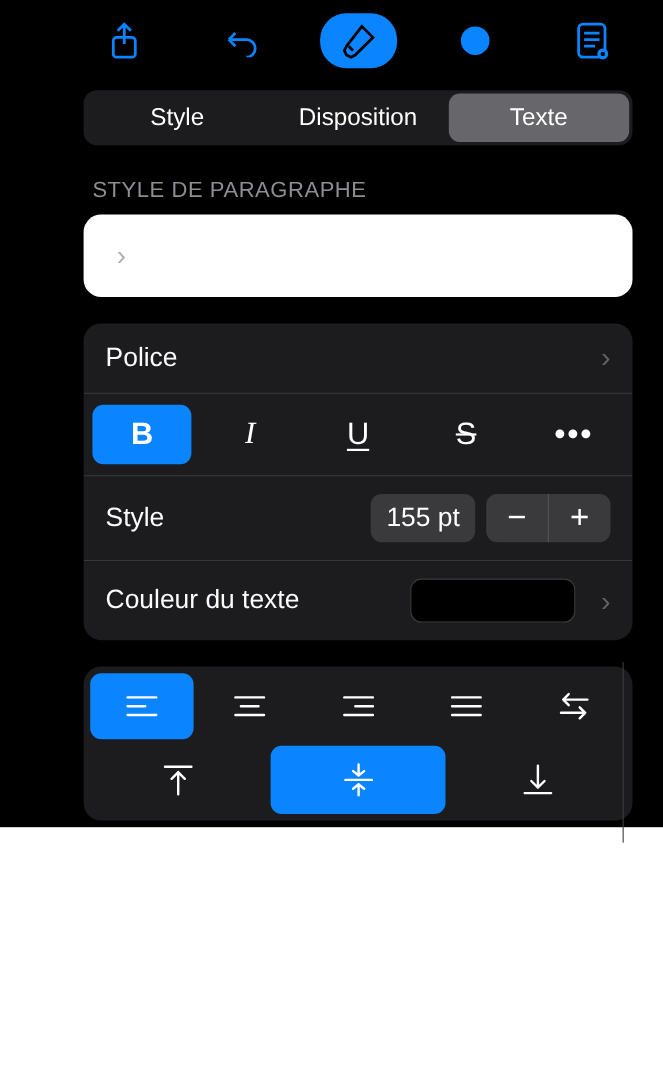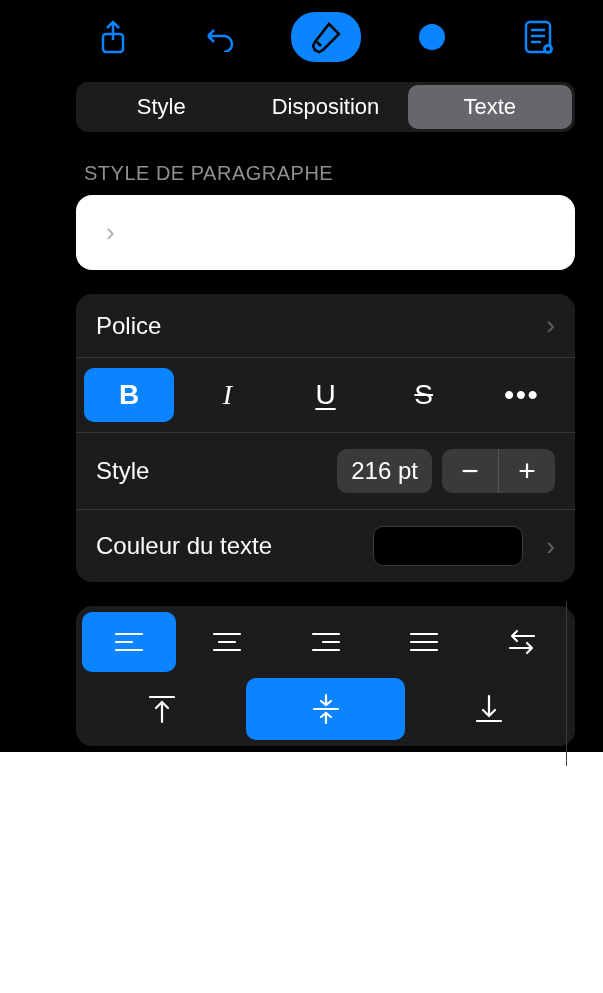--- a/index.html
+++ b/index.html
@@ -253,21 +253,21 @@
     <div class="bius">
       <div class="fmt bold active">B</div>
       <div class="fmt ital">I</div>
       <div class="fmt under">U</div>
       <div class="fmt strike">S</div>
       <div class="fmt more-dots">•••</div>
     </div>
     <div class="row">
       <div class="label">Style</div>
       <div class="spacer"></div>
-      <div class="size-val">216 pt</div>
+      <div class="size-val">155 pt</div>
       <div class="stepper">
         <div>−</div>
         <div class="divider"></div>
         <div>+</div>
       </div>
     </div>
     <div class="row">
       <div class="label">Couleur du texte</div>
       <div class="spacer"></div>
       <div class="swatch"></div>

